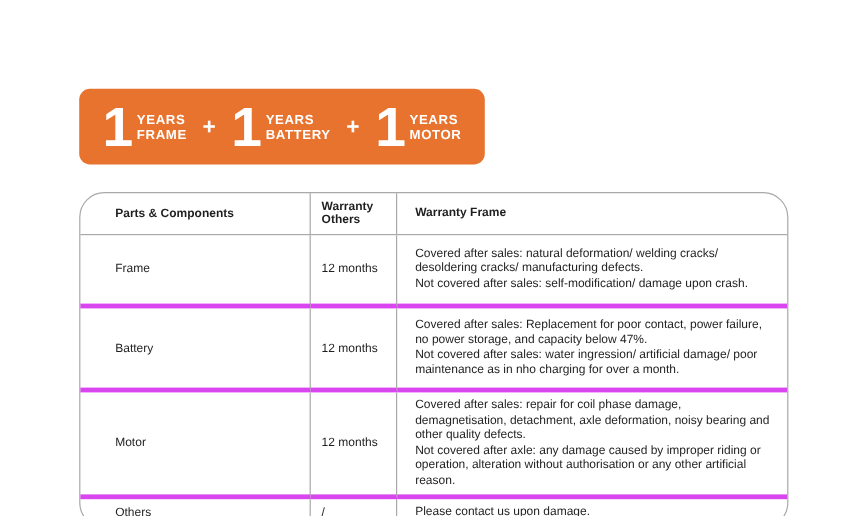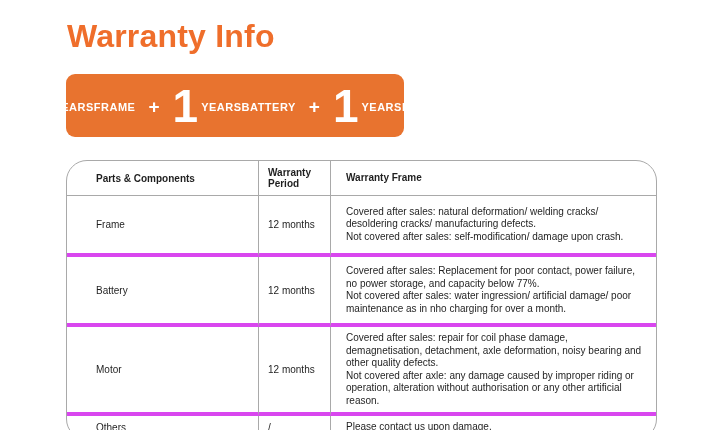--- a/index.html
+++ b/index.html
@@ -23,21 +23,21 @@
   .banner {
     position: absolute; left: 66px; top: 74px;
     width: 338px; height: 63px;
     background: #E8732F; border-radius: 9px;
     display: flex; align-items: center; justify-content: center;
     gap: 13px; color: #ffffff;
   }
   .unit { display: flex; align-items: center; }
   .num  { font-size: 46px; font-weight: bold; line-height: 40px; letter-spacing: -2px; }
   .stack {
-    display: flex; flex-direction: row; margin-left: 5px; margin-top: 3px;
+    display: flex; flex-direction: column; margin-left: 5px; margin-top: 3px;
     font-size: 11px; font-weight: bold; line-height: 13px; letter-spacing: 0.5px;
   }
   .plus { font-size: 19px; font-weight: bold; margin-top: 3px; }
 
   
   .warranty-table {
     position: absolute; left: 66px; top: 160px;
     width: 589px; table-layout: fixed;
     border-collapse: separate; border-spacing: 0;
     border: 1px solid #A9A9A9; border-radius: 21px;
@@ -62,21 +62,20 @@
     padding: 5px 14px 5px 15px;
     line-height: 12.5px;
     white-space: pre-line;
   }
 </style>
 </head>
 <body>
 
 <div class="canvas">
 
-  <h1 class="title">Warranty Info</h1>
 
   <div class="banner">
     <div class="unit">
       <span class="num">1</span>
       <span class="stack">
         <span>YEARS</span>
         <span>FRAME</span>
       </span>
     </div>
     <span class="plus">+</span>
@@ -99,35 +98,35 @@
 
   <table class="warranty-table">
     <colgroup>
       <col style="width:192px">
       <col style="width:72px">
       <col style="width:325px">
     </colgroup>
     <thead>
       <tr>
         <th class="col-part">Parts &amp; Components</th>
-        <th class="col-period">Warranty Period</th>
+        <th class="col-period">Warranty Others</th>
         <th class="col-terms">Warranty Frame</th>
       </tr>
     </thead>
     <tbody>
       <tr class="r0">
         <td class="col-part">Frame</td>
         <td class="col-period">12 months</td>
         <td class="col-terms">Covered after sales: natural deformation/ welding cracks/ desoldering cracks/ manufacturing defects.
 Not covered after sales: self-modification/ damage upon crash.</td>
       </tr>
       <tr class="r1">
         <td class="col-part">Battery</td>
         <td class="col-period">12 months</td>
-        <td class="col-terms">Covered after sales: Replacement for poor contact, power failure, no power storage, and capacity below 77%.
+        <td class="col-terms">Covered after sales: Replacement for poor contact, power failure, no power storage, and capacity below 47%.
 Not covered after sales: water ingression/ artificial damage/ poor maintenance as in nho charging for over a month.</td>
       </tr>
       <tr class="r2">
         <td class="col-part">Motor</td>
         <td class="col-period">12 months</td>
         <td class="col-terms">Covered after sales:  repair for coil phase damage, demagnetisation, detachment, axle deformation, noisy bearing and other quality defects.
 Not covered after axle: any damage caused by improper riding or operation, alteration without authorisation or any other artificial reason.</td>
       </tr>
       <tr class="r3">
         <td class="col-part">Others</td>

